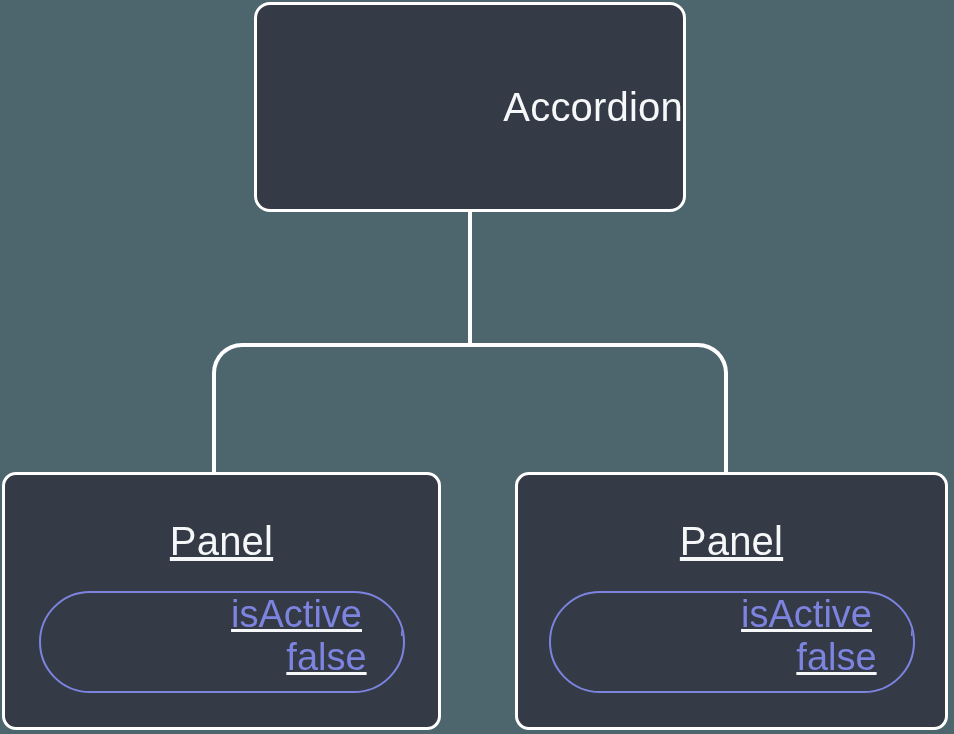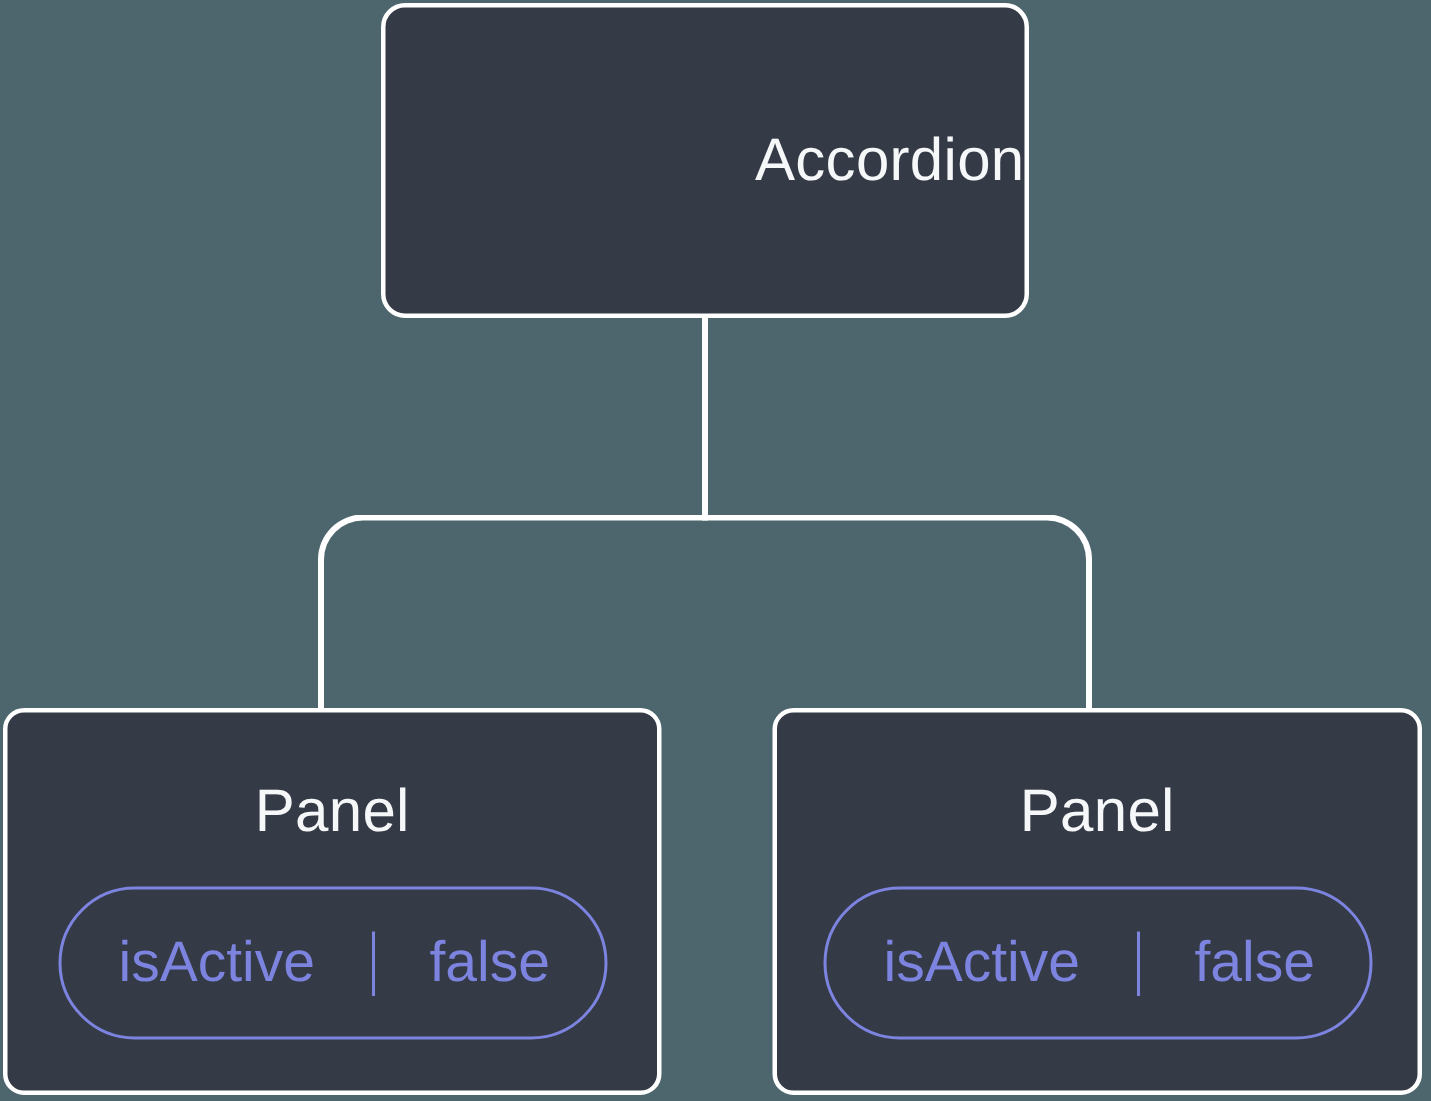--- a/index.html
+++ b/index.html
@@ -68,34 +68,36 @@
     letter-spacing: 0.2px;
   }
   .node-panel {
     top: 472px;
     height: 258px;
     border-radius: 14px;
     display: flex;
     flex-direction: column;
     align-items: center;
     padding-top: 40px;
+    text-decoration: underline;
   }
   .node-panel-left  { left: 2px;   width: 439px; }
   .node-panel-right { left: 515px; width: 433px; }
 
   
   .state-pill {
     margin-top: 24px;
     width: 366px;
     height: 102px;
     border: 2.5px solid var(--state-accent);
     border-radius: 999px;
     display: flex;
-    align-items: center;
+    align-items: flex-end;
     overflow: hidden;
+    flex-direction: column;
   }
   .state-name, .state-value {
     display: flex;
     align-items: center;
     justify-content: center;
     font-size: 38px;
     font-weight: 400;
     color: var(--state-accent);
   }
   .state-name {

